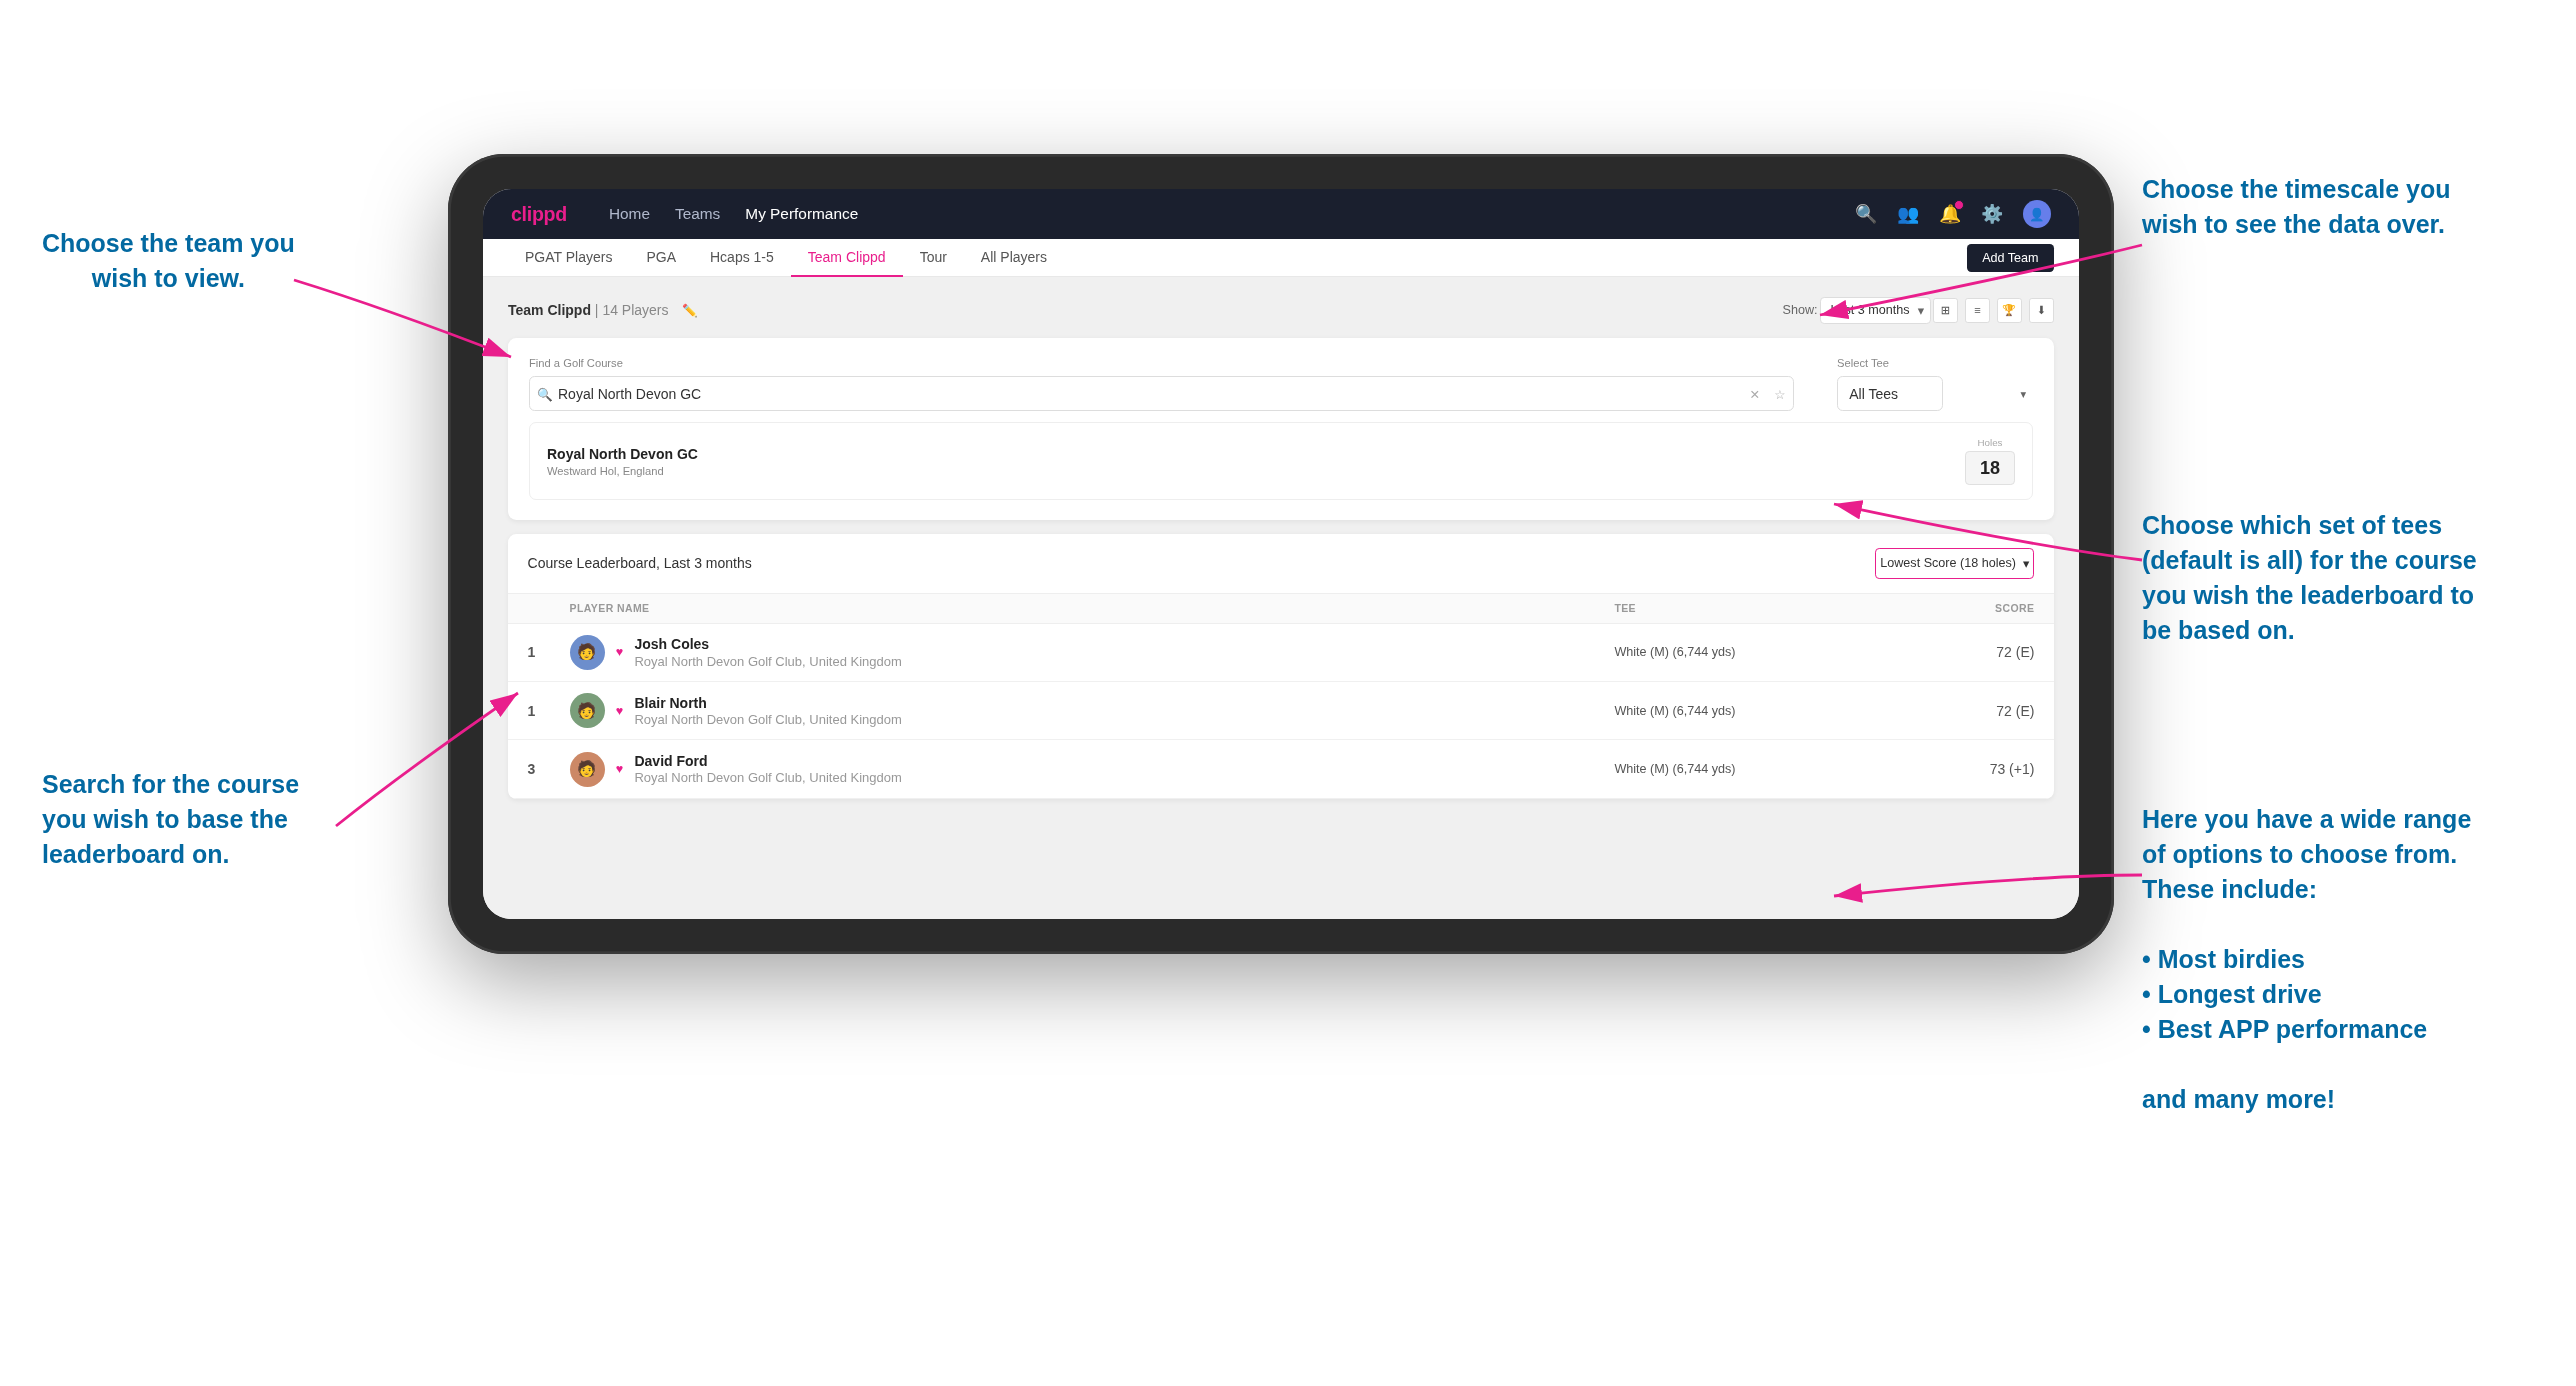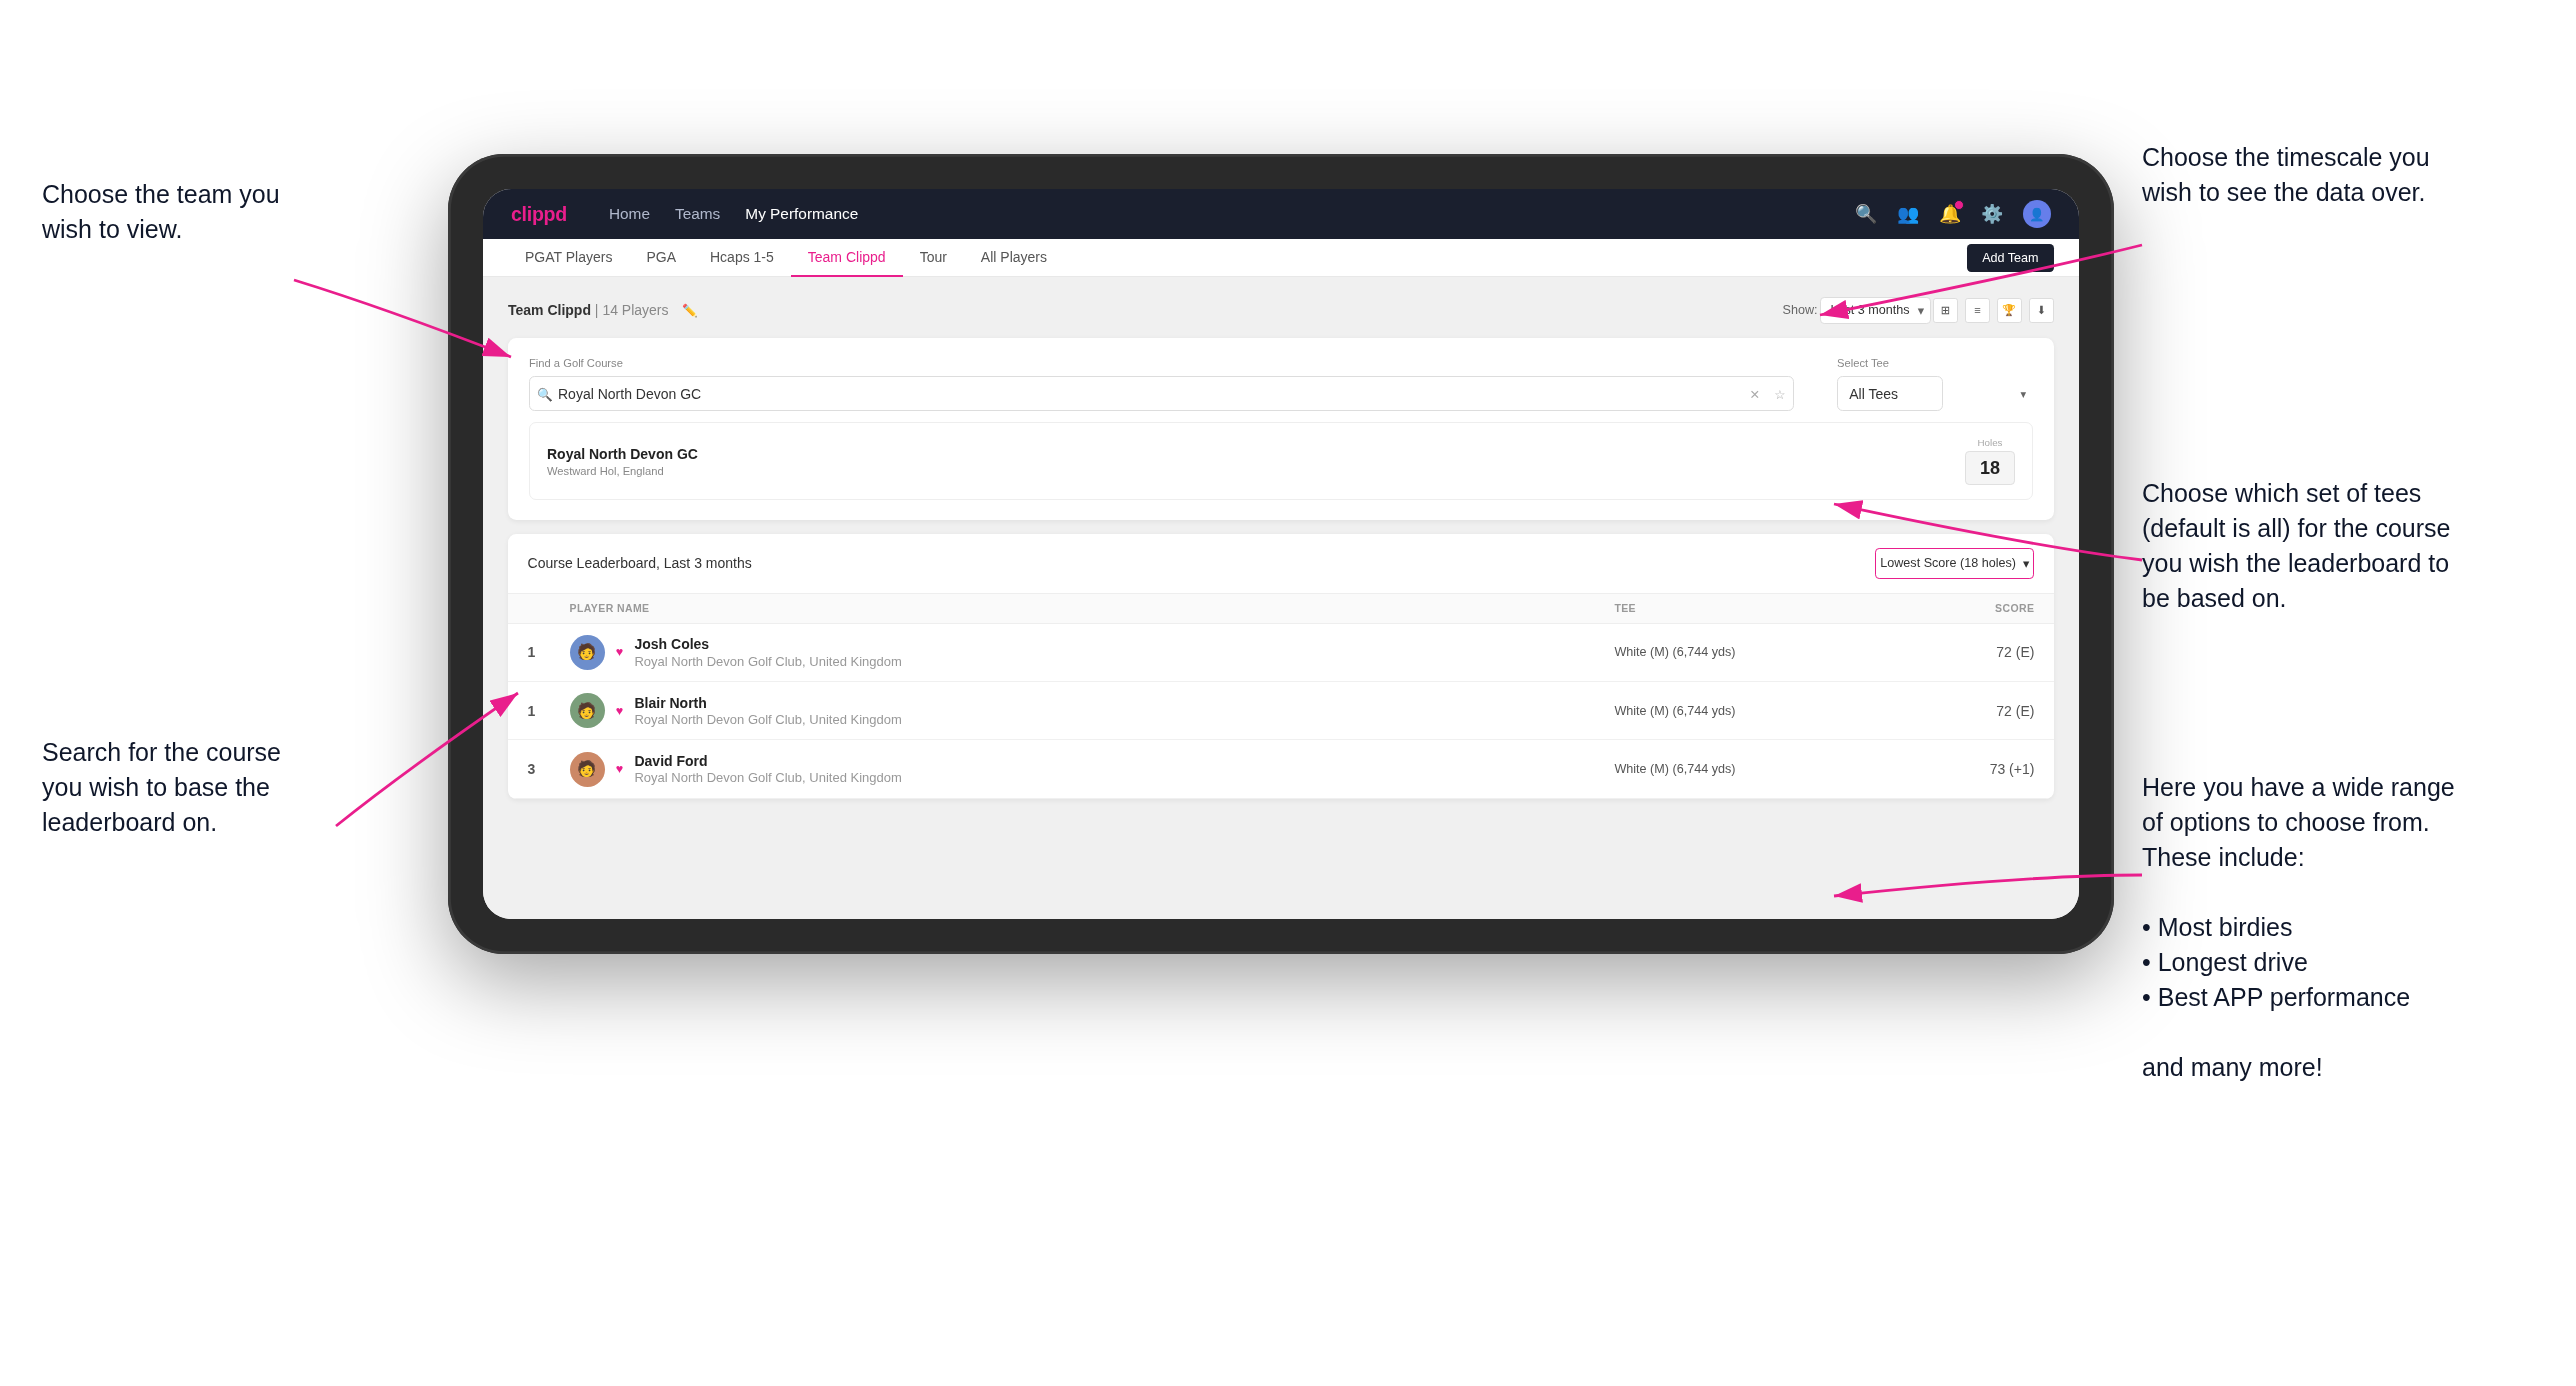--- a/index.html
+++ b/index.html
@@ -10,22 +10,23 @@
       height: 1386px;
       overflow: hidden;
       position: relative;
     }
 
     
     .annotation {
       position: absolute;
       font-size: 25px;
       line-height: 1.4;
-      color: #0f172a;
-      font-weight: 400;
+      color: #0369a1;
+      font-weight: 700;
+      margin-top: 32px;
     }
 
     
     .tablet-device {
       position: absolute;
       left: 448px;
       top: 154px;
       width: 1666px;
       height: 800px;
       background: #2a2a2a;
@@ -659,21 +660,21 @@
           </div>
           <div class="player-tee">White (M) (6,744 yds)</div>
           <div class="player-score">73 (+1)</div>
         </div>
       </div>
 
     </div>
   </div>
 </div>
 
-<div class="annotation" style="left: 42px; top: 177px;">
+<div class="annotation" style="left: 42px; top: 194px; text-align: center;">
   <span>Choose the team you</span><br>
   <span>wish to view.</span>
 </div>
 
 <div class="annotation" style="left: 2142px; top: 140px; text-align:left;">
   <span>Choose the timescale you</span><br>
   <span>wish to see the data over.</span>
 </div>
 
 <div class="annotation" style="left: 2142px; top: 476px; text-align:left;">

